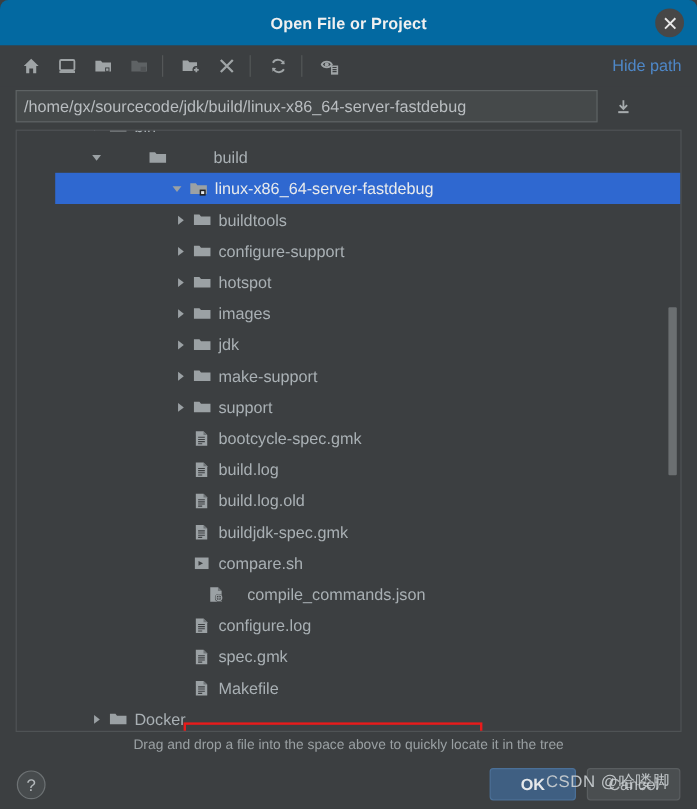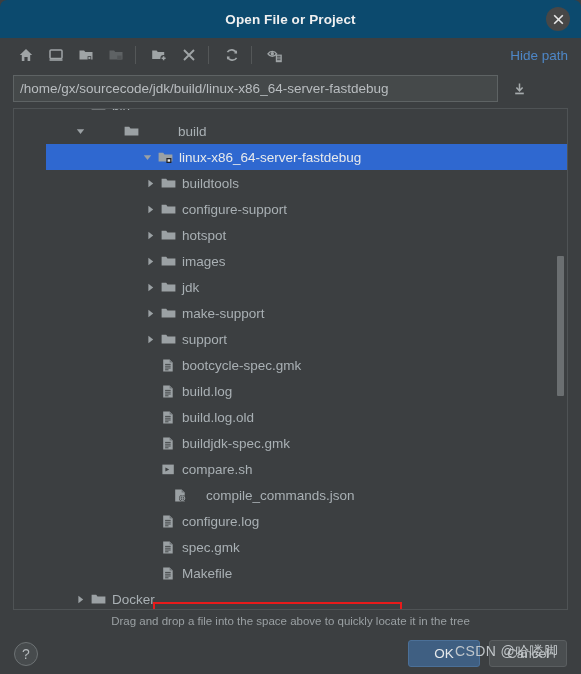--- a/index.html
+++ b/index.html
@@ -8,21 +8,21 @@
     width: 581px; height: 674px;
     overflow: hidden;
     background: #3c3f41;
     font-family: "Liberation Sans", sans-serif;
     -webkit-font-smoothing: antialiased;
   }
 
   
   #titlebar {
     position: absolute; left: 0; top: 0; width: 581px; height: 38px;
-    background: #0c4a6e;
+    background: #0369a1;
     border-top-left-radius: 7px; border-top-right-radius: 7px;
     display: flex; align-items: center; justify-content: center;
   }
   #title-text {
     color: #f0f0f0; font-size: 13.5px; font-weight: bold; letter-spacing: .1px;
   }
   #close-btn {
     position: absolute; right: 11px; top: 7px;
     width: 24px; height: 24px; border-radius: 50%;
     background: #474747;
@@ -146,21 +146,21 @@
     border: 1px solid #6d7274;
     background: #474b4d;
     color: #b4b9bc; font-size: 14px;
     display: flex; align-items: center; justify-content: center;
     cursor: pointer;
   }
   #ok-btn {
     position: absolute; left: 408px; top: 640px;
     width: 72px; height: 27px;
     background: #3f5f82; border: 1px solid #4b7098; border-radius: 3px;
-    color: #e6e9eb; font-size: 13.5px; font-weight: normal;
+    color: #e6e9eb; font-size: 13.5px; font-weight: bold;
     display: flex; align-items: center; justify-content: center;
     cursor: pointer;
   }
   #cancel-btn {
     position: absolute; left: 489px; top: 640px;
     width: 78px; height: 27px;
     background: #4a4e50; border: 1px solid #5a5e60; border-radius: 3px;
     color: #b6babd; font-size: 13.5px;
     display: flex; align-items: center; justify-content: center;
     cursor: pointer;

